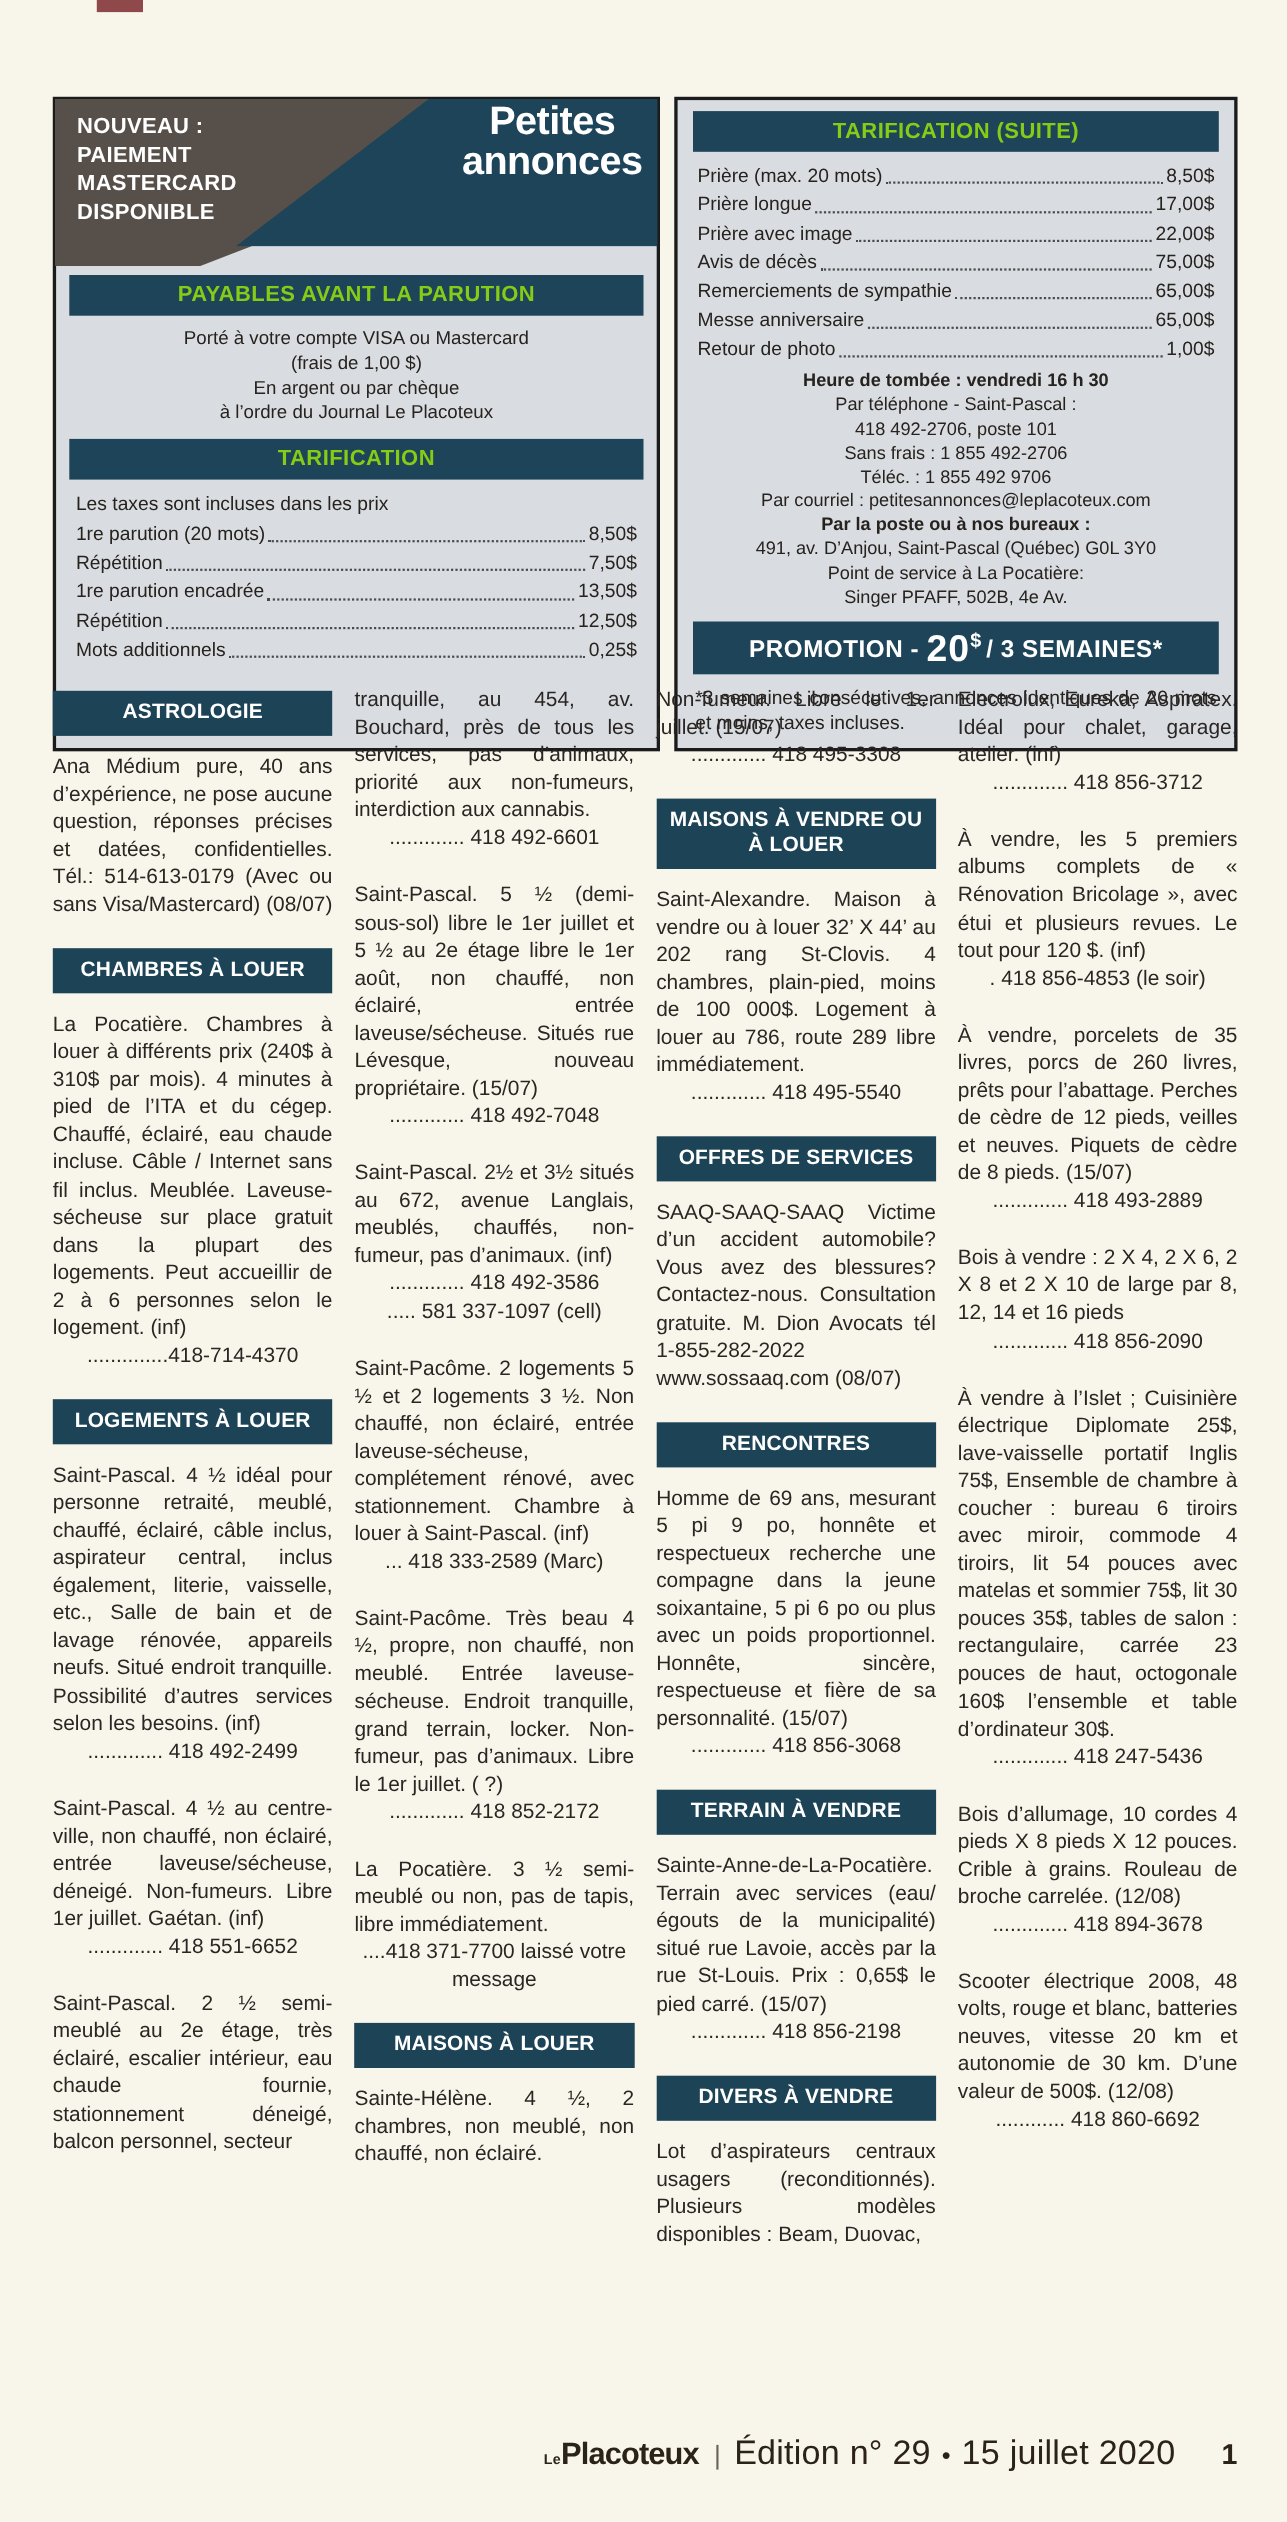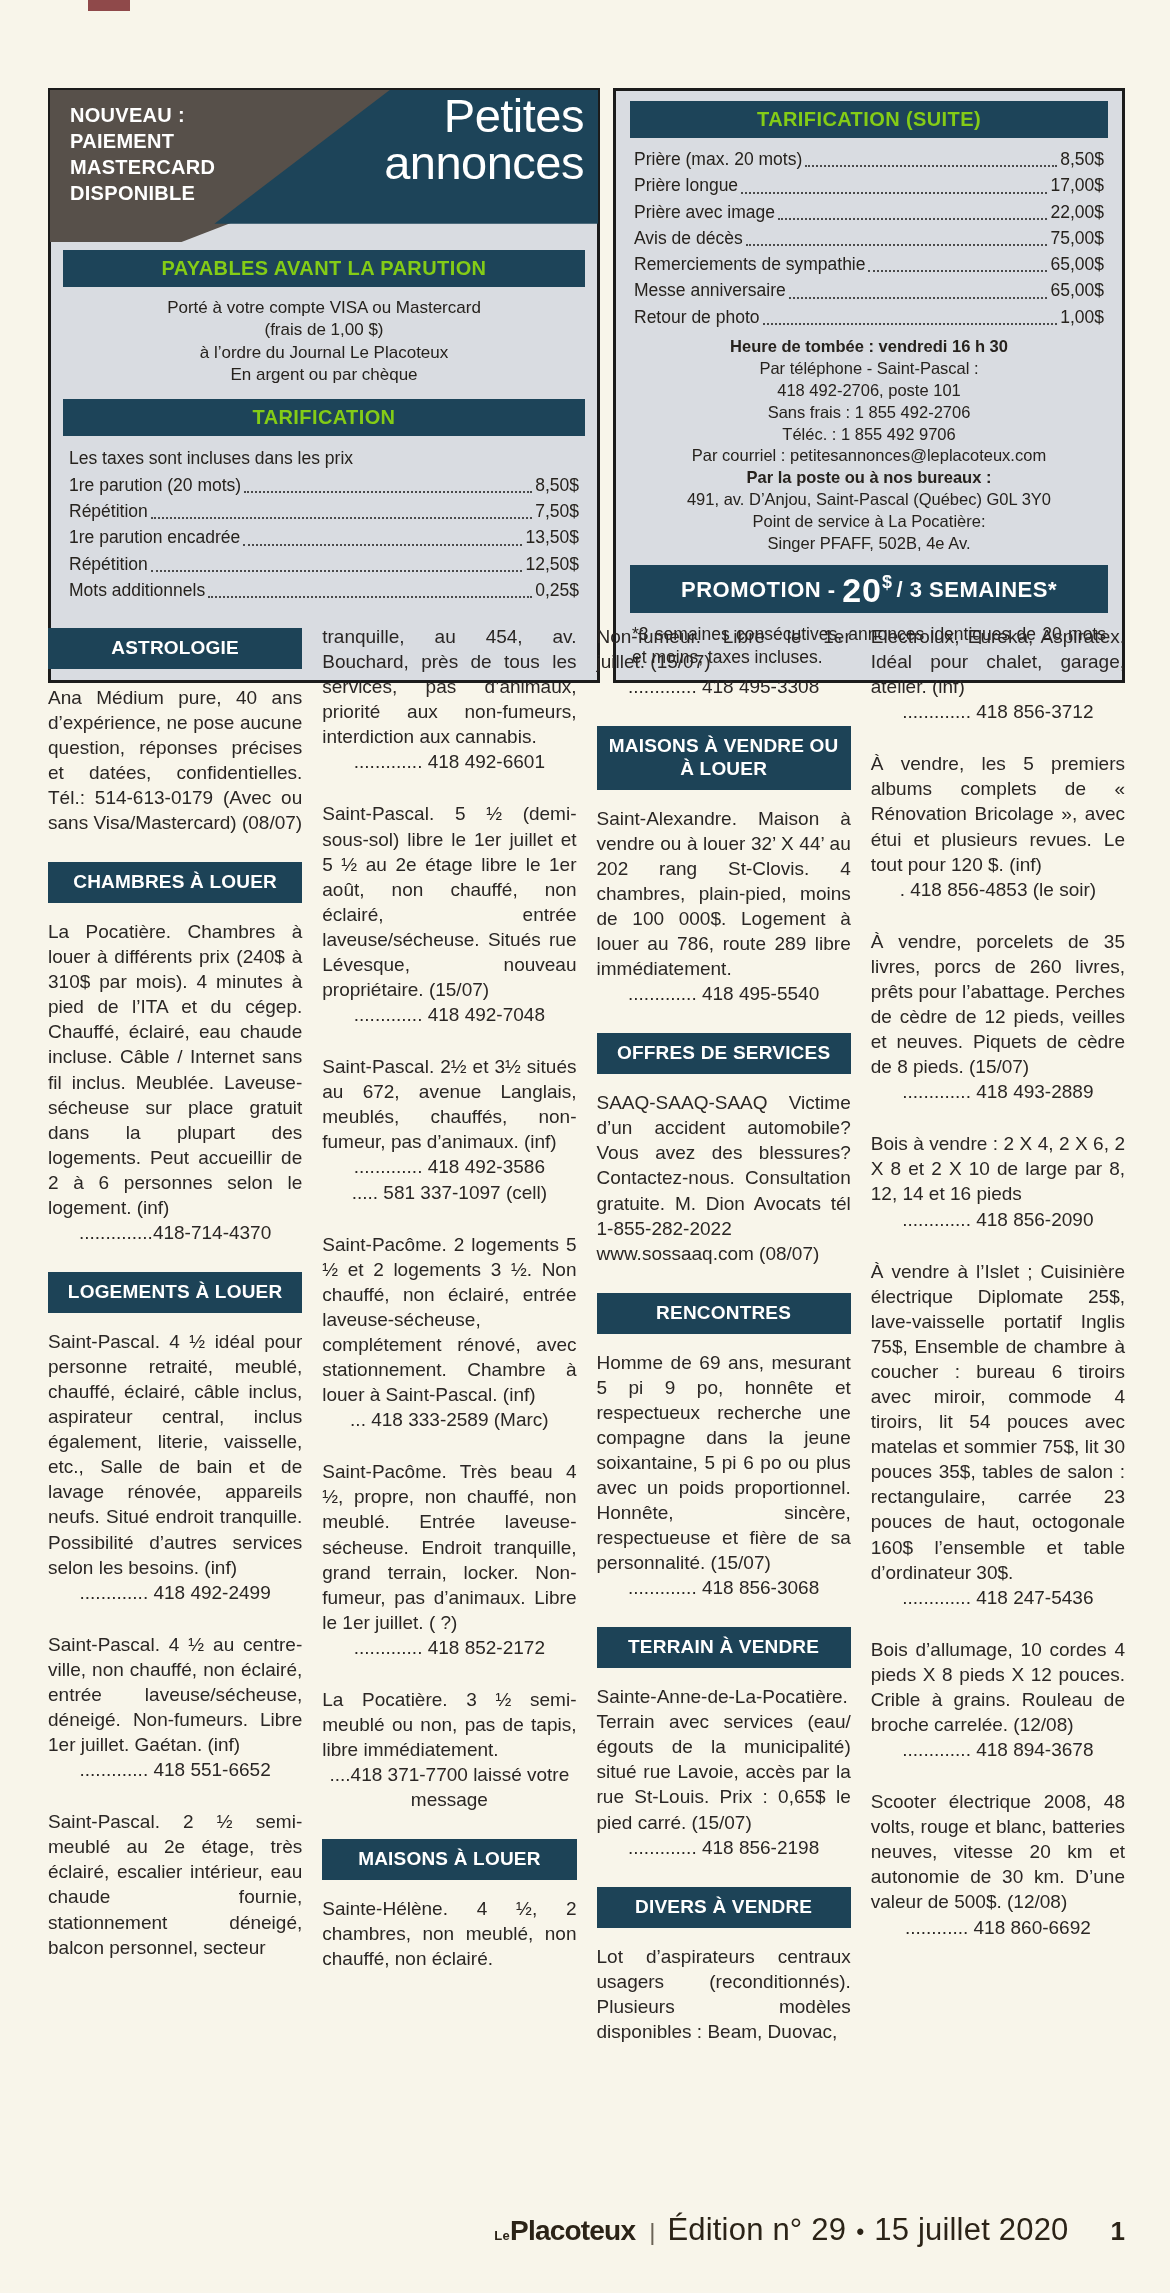--- a/index.html
+++ b/index.html
@@ -11,21 +11,21 @@
   }
   
   .top-wrap{position:absolute;left:48px;top:88px;width:1077px;display:flex;gap:13px;align-items:stretch;}
   .hbox{border:3px solid #1b1b1b;background:#d9dce1;box-sizing:border-box;}
   .left-box{flex:0 0 552px;position:relative;padding-bottom:10px;}
   .right-box{flex:1;position:relative;padding:10px 12px 12px 12px;}
   .graphic{position:relative;height:152px;overflow:hidden;margin:-1px -1px 0 -1px;}
   .shape-brown{position:absolute;inset:0;background:#57504a;clip-path:polygon(0 0,96% 0,24% 100%,0 100%);}
   .shape-navy{position:absolute;inset:0;background:#1d4459;clip-path:polygon(62% 0,100% 0,100% 88%,30% 88%);}
   .nouveau{position:absolute;left:20px;top:12px;color:#ffffff;font-weight:bold;font-size:20px;line-height:1.3;letter-spacing:.3px;}
-  .big-title{position:absolute;right:14px;top:2px;text-align:right;color:#ffffff;font-weight:normal;font-size:47px;line-height:1.0;letter-spacing:-.5px;}
+  .big-title{position:absolute;right:14px;top:2px;text-align:center;color:#ffffff;font-weight:bold;font-size:36px;line-height:1.0;letter-spacing:-.5px;}
   .navy-banner{background:#1d4459;color:#84cc16;font-weight:bold;text-align:center;
     font-size:20px;letter-spacing:.4px;padding:7px 4px;margin:8px 12px;}
   .center-lines{ text-align:center;font-size:17px;line-height:1.32;margin:10px 16px 12px 16px;}
   .price-list{margin:12px 18px 6px 18px;font-size:17.5px;}
   .price-note{font-size:17.5px;margin:0 0 3px 0;}
   .price-row{display:flex;align-items:flex-end;line-height:1.5;}
   .pl{white-space:nowrap;}
   .dots{flex:1;border-bottom:2px dotted #4a4a4a;margin:0 3px 5px 3px;}
   .pr{white-space:nowrap;}
   .contact-lines{text-align:center;font-size:16.5px;line-height:1.33;margin:6px 2px 10px 2px;}
@@ -72,22 +72,22 @@
         </div>
       <div class="big-title">
         <div>Petites</div>
         <div>annonces</div>
       </div>
     </div>
     <div class="navy-banner">PAYABLES AVANT LA PARUTION</div>
     <div class="center-lines">
         <div>Porté à votre compte VISA ou Mastercard</div>
         <div>(frais de 1,00 $)</div>
+        <div>En argent ou par chèque</div>
         <div>à l’ordre du Journal Le Placoteux</div>
-        <div>En argent ou par chèque</div>
       </div>
     <div class="navy-banner">TARIFICATION</div>
     <div class="price-list">
       <div class="price-note">Les taxes sont incluses dans les prix</div>
       <div>
           <div class="price-row">
             <span class="pl">1re parution (20 mots)</span>
             <span class="dots"></span>
             <span class="pr">8,50$</span>
           </div>

